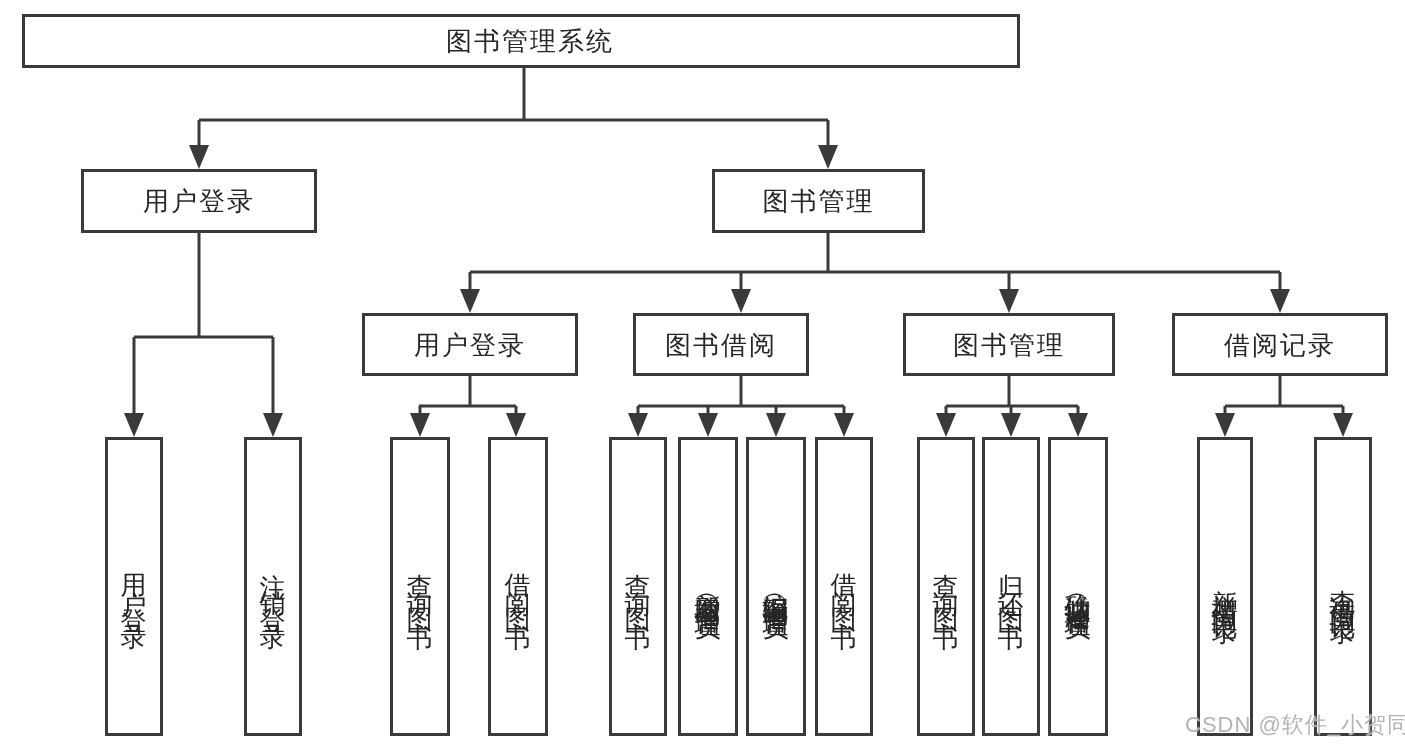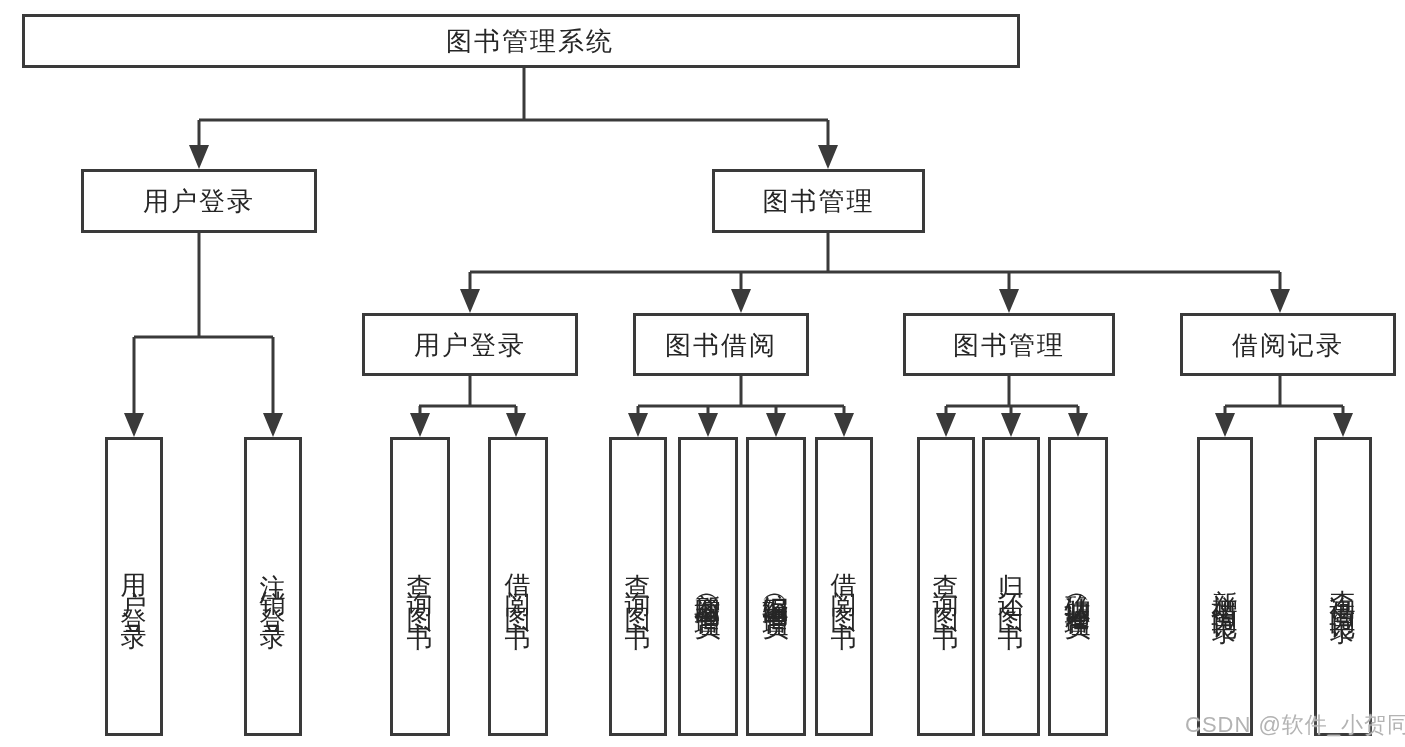--- a/index.html
+++ b/index.html
@@ -84,21 +84,21 @@
 
   <div class="node" style="left:362px;top:313px;width:216px;height:63px;">
     <span class="lbl">用户登录</span>
   </div>
   <div class="node" style="left:633px;top:313px;width:176px;height:63px;">
     <span class="lbl">图书借阅</span>
   </div>
   <div class="node" style="left:903px;top:313px;width:212px;height:63px;">
     <span class="lbl">图书管理</span>
   </div>
-  <div class="node" style="left:1172px;top:313px;width:216px;height:63px;margin-left:8px;">
+  <div class="node" style="left:1172px;top:313px;width:216px;height:63px;">
     <span class="lbl">借阅记录</span>
   </div>
 
   <div class="node leaf ls-lg" style="left:105px;top:437px;width:58px;height:299px;">
     <span class="lbl">用户登录</span>
   </div>
   <div class="node leaf ls-lg" style="left:244px;top:437px;width:58px;height:299px;">
     <span class="lbl">注销登录</span>
   </div>
 

